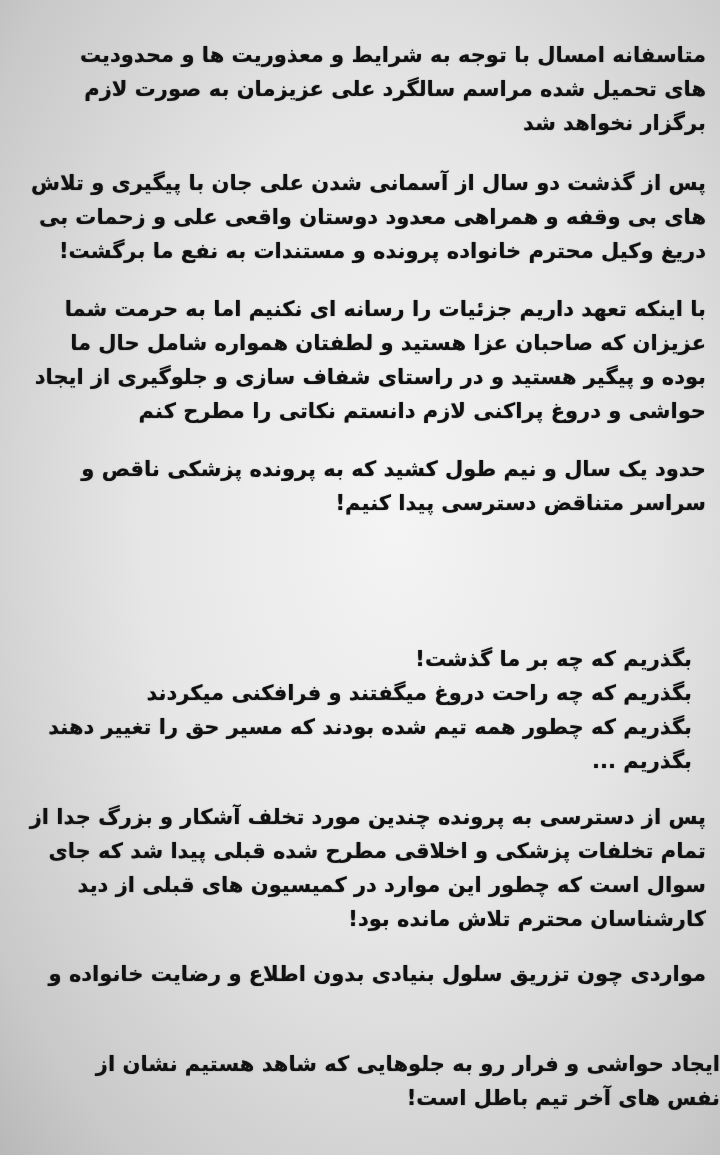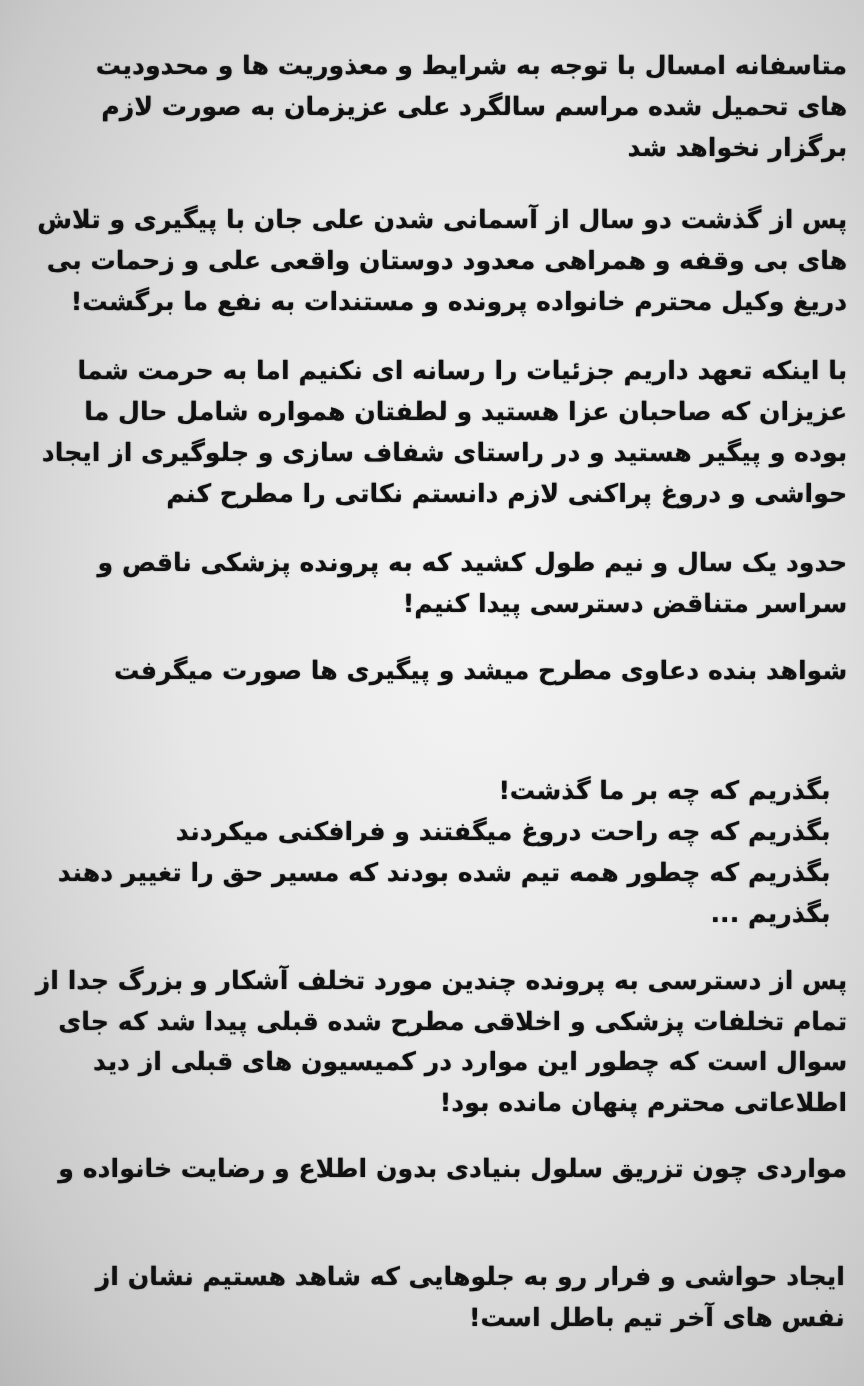--- a/index.html
+++ b/index.html
@@ -33,21 +33,21 @@
   }
   .para .line { display: block; white-space: nowrap; }
   .p1 { position: absolute; top: 38px; left: 58px; right: 14px; }
   .p2 { position: absolute; top: 166px; left: 50px; right: 14px; }
   .p3 { position: absolute; top: 292px; left: 50px; right: 14px; }
   .p4 { position: absolute; top: 452px; left: 58px; right: 14px; }
   .p5 { position: absolute; top: 542px; left: 58px; right: 14px; }
   .p6 { position: absolute; top: 642px; left: 50px; right: 28px; }
   .p7 { position: absolute; top: 800px; left: 50px; right: 14px; }
   .p8 { position: absolute; top: 957px; left: 58px; right: 14px; }
-  .p9 { position: absolute; top: 1047px; left: 58px; right: 16px; }
+  .p9 { position: absolute; top: 1047px; left: 58px; right: 0; }
 </style>
 </head>
 <body>
 
 <div class="page">
 
   <p class="para p1">
     <span class="line">متاسفانه امسال با توجه به شرایط و معذوریت ها و محدودیت</span>
     <span class="line">های تحمیل شده مراسم سالگرد علی عزیزمان به صورت لازم</span>
     <span class="line">برگزار نخواهد شد</span>
@@ -65,35 +65,34 @@
     <span class="line">بوده و پیگیر هستید و در راستای شفاف سازی و جلوگیری از ایجاد</span>
     <span class="line">حواشی و دروغ پراکنی لازم دانستم نکاتی را مطرح کنم</span>
   </p>
 
   <p class="para p4">
     <span class="line">حدود یک سال و نیم طول کشید که به پرونده پزشکی ناقص و</span>
     <span class="line">سراسر متناقض دسترسی پیدا کنیم!</span>
   </p>
 
   <p class="para p5">
-    <span class="line">شواهد بنده دعاوی مطرح میشد و پیگیری ها صورت میگرفت</span>
   </p>
 
   <p class="para p6">
     <span class="line">بگذریم که چه بر ما گذشت!</span>
     <span class="line">بگذریم که چه راحت دروغ میگفتند و فرافکنی میکردند</span>
     <span class="line">بگذریم که چطور همه تیم شده بودند که مسیر حق را تغییر دهند</span>
     <span class="line">بگذریم ...</span>
   </p>
 
   <p class="para p7">
     <span class="line">پس از دسترسی به پرونده چندین مورد تخلف آشکار و بزرگ جدا از</span>
     <span class="line">تمام تخلفات پزشکی و اخلاقی مطرح شده قبلی پیدا شد که جای</span>
     <span class="line">سوال است که چطور این موارد در کمیسیون های قبلی از دید</span>
-    <span class="line">اطلاعاتی محترم پنهان مانده بود!</span>
+    <span class="line">کارشناسان محترم تلاش مانده بود!</span>
   </p>
 
   <p class="para p8">
     <span class="line">مواردی چون تزریق سلول بنیادی بدون اطلاع و رضایت خانواده و</span>
   </p>
 
   <p class="para p9">
     <span class="line">ایجاد حواشی و فرار رو به جلوهایی که شاهد هستیم نشان از</span>
     <span class="line">نفس های آخر تیم باطل است!</span>
   </p>

